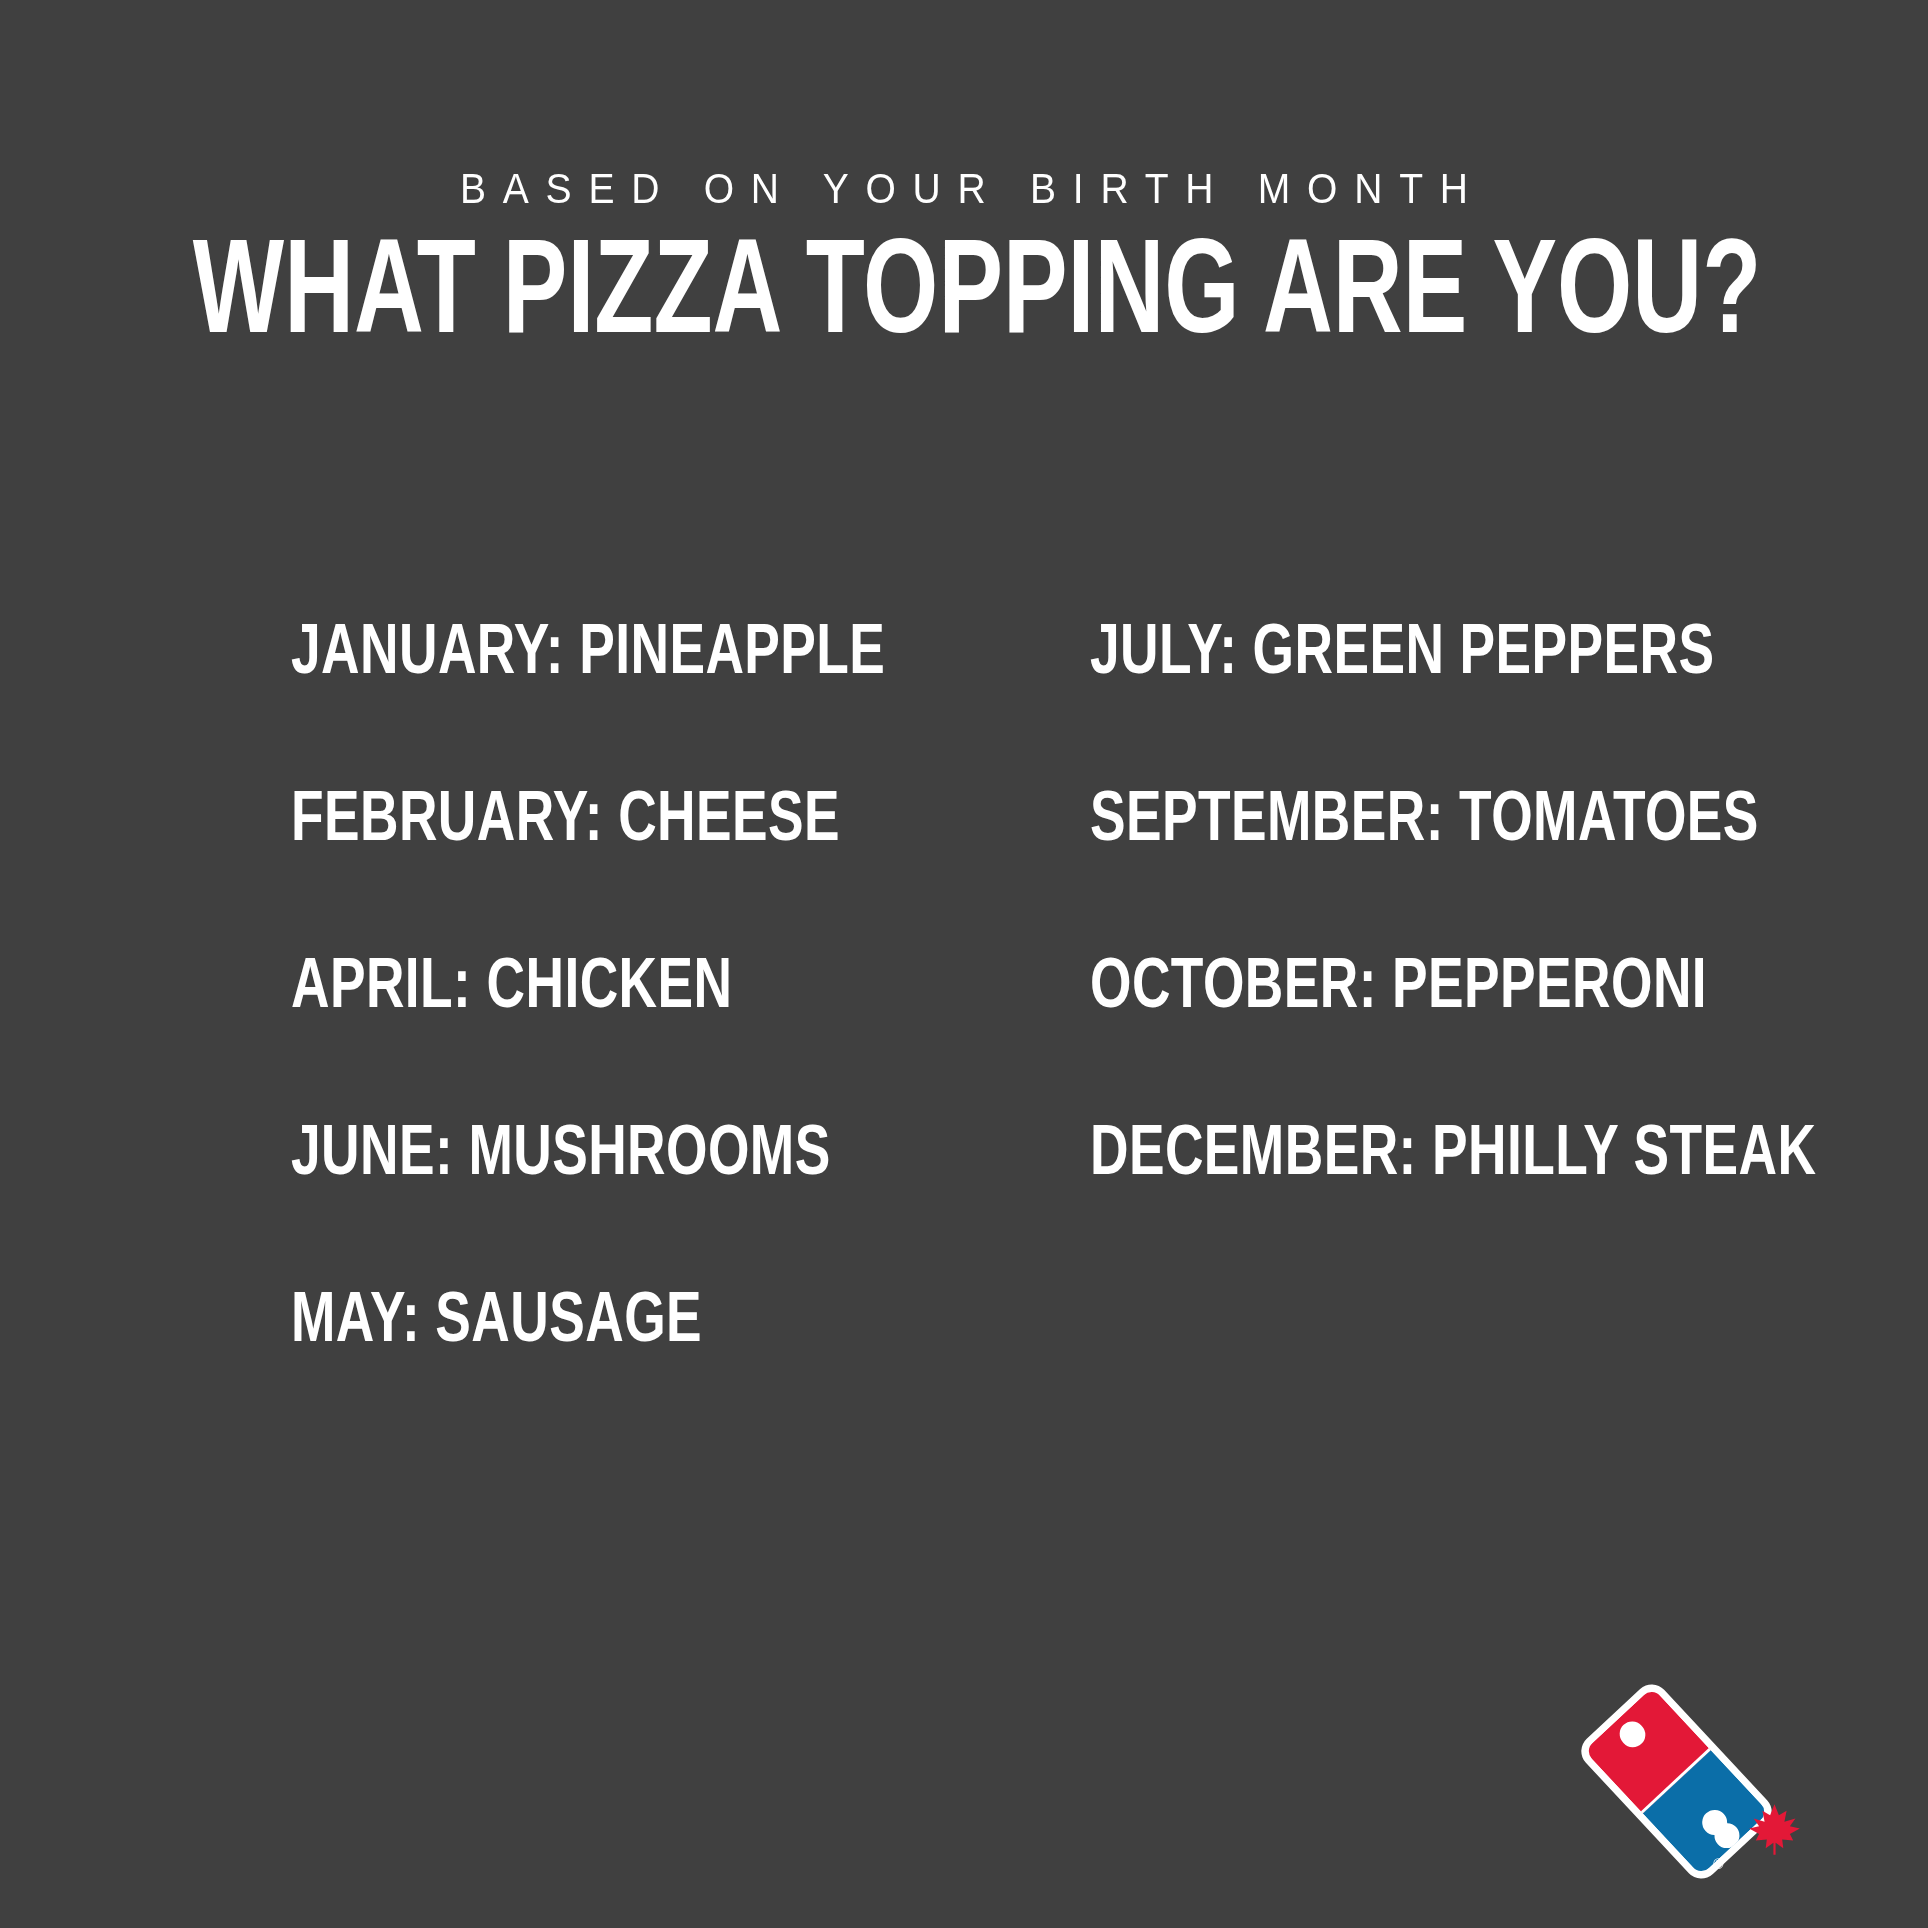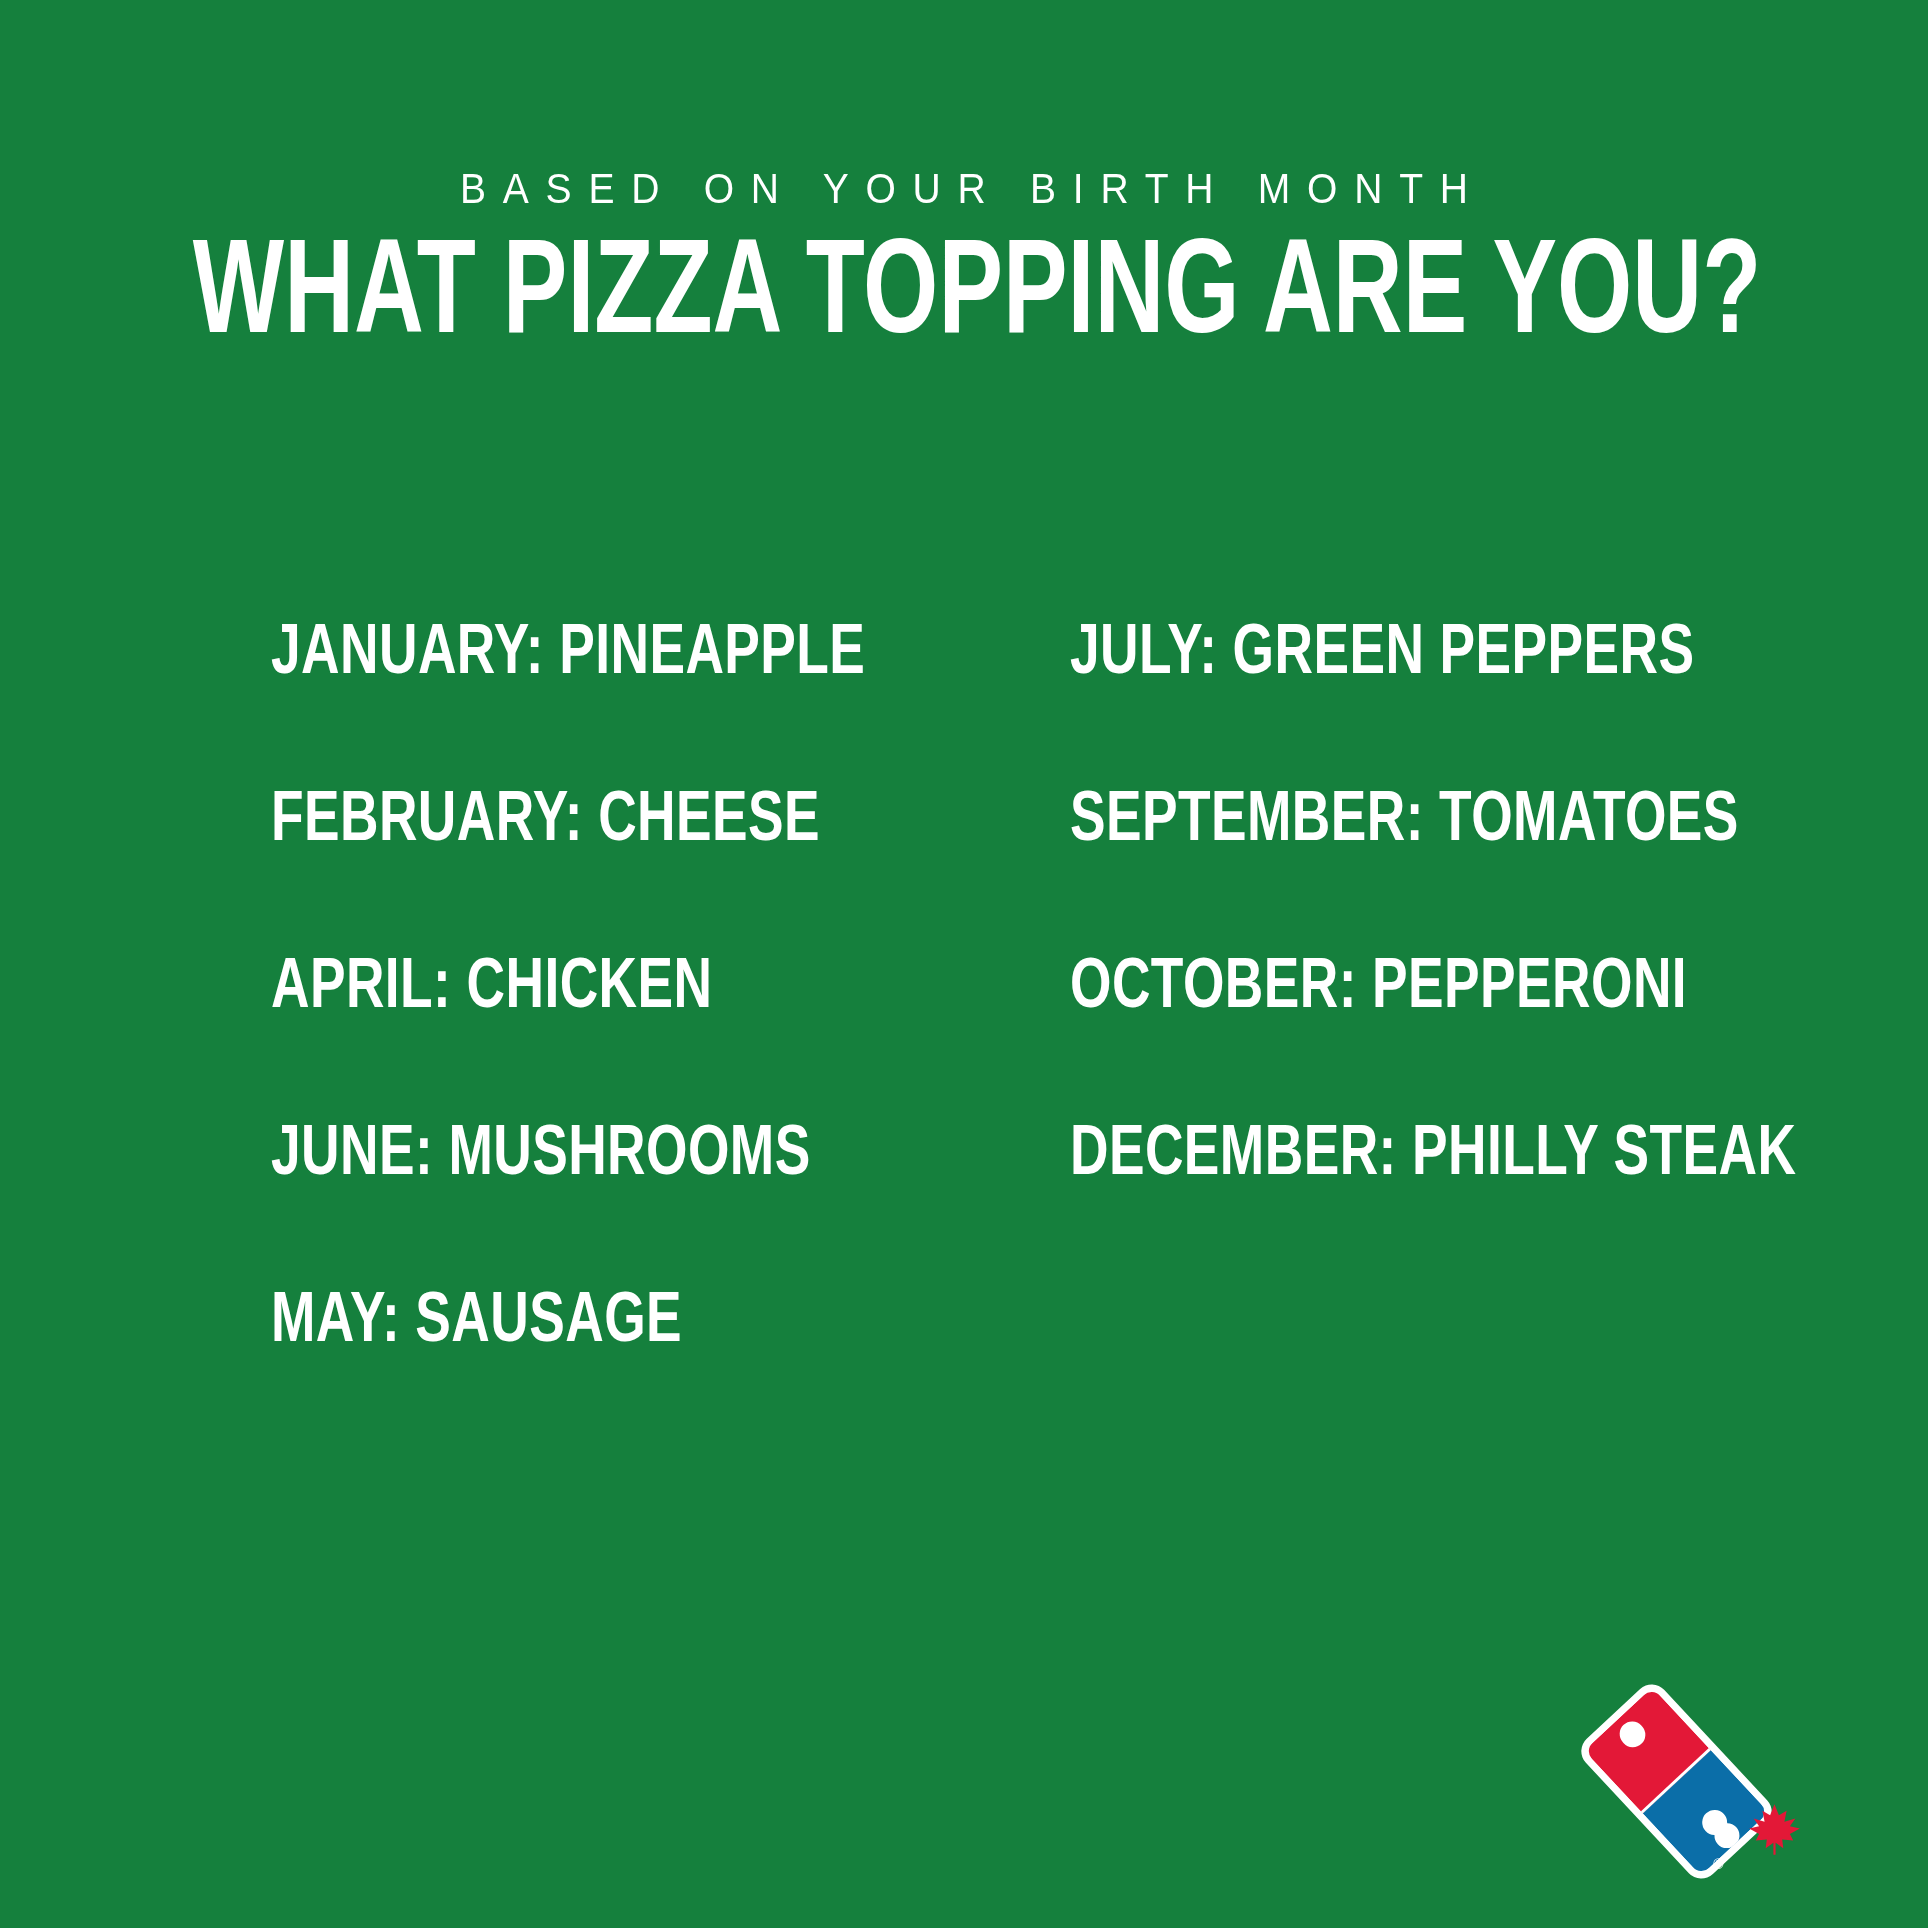--- a/index.html
+++ b/index.html
@@ -11,21 +11,21 @@
     width: 1928px;
     height: 1928px;
     overflow: hidden;
     font-family: "Liberation Sans", sans-serif;
     background: #04628f;
   }
   #poster {
     position: relative;
     width: 1928px;
     height: 1928px;
-    background: #15803d;
+    background: #404040;
     box-sizing: border-box;
   }
 
   
   .header {
     position: absolute;
     left: 0;
     top: 162px;
     width: 1928px;
     text-align: center;
@@ -69,20 +69,21 @@
     position: absolute;
     top: 0;
   }
   .column.left  { left: 271px;  }
   .column.right { left: 1070px; }
 
   .list-row {
     height: 167px;
     line-height: 68px;
     white-space: nowrap;
+    margin-left: 20px;
   }
   .list-row .row-text {
     display: inline-block;
     font-family: "Liberation Sans Narrow", "Liberation Sans", sans-serif;
     font-weight: 700;
     font-size: 62px;
     line-height: 68px;
     color: #ffffff;
     letter-spacing: 0.5px;
     transform: scaleX(0.86) scaleY(1.14);

